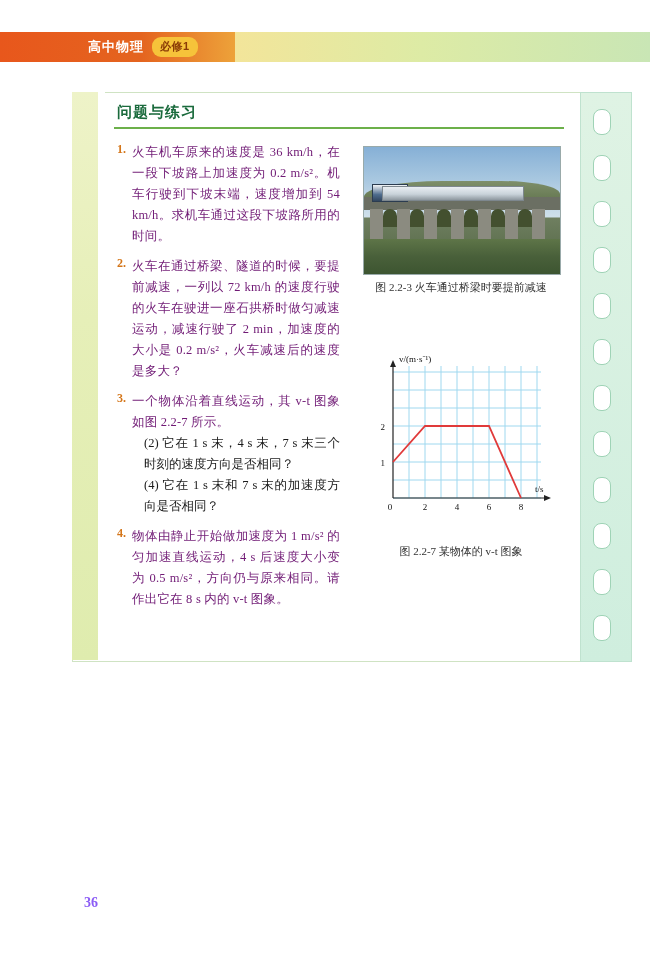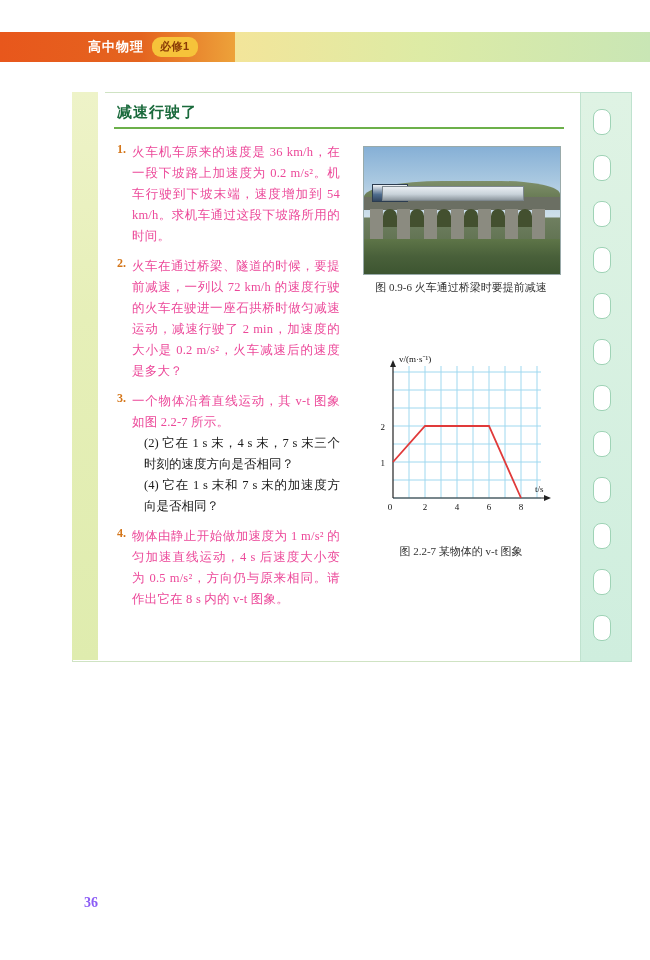--- a/index.html
+++ b/index.html
@@ -128,21 +128,21 @@
     width: 16px;
     text-align: right;
     font-size: 12px;
     color: #d4761a;
     font-weight: bold;
     font-family: "Liberation Serif", serif;
   }
   .ptext {
     font-size: 12.5px;
     line-height: 21px;
-    color: #ec4899;
+    color: #701a75;
     text-align: justify;
     letter-spacing: 0.2px;
   }
   .subitem {
     font-size: 12.5px;
     line-height: 21px;
     color: #1a1a1a;
     padding-left: 12px;
     text-indent: -0px;
     text-align: justify;
@@ -236,21 +236,21 @@
   <div class="band-orange"></div>
   <div class="band-green"></div>
   <div class="band-title">高中物理</div>
   <div class="band-badge">必修1</div>
 </div>
 
 <div class="page-frame"></div>
 <div class="left-strip"></div>
 <div class="left-strip-white"></div>
 
-<div class="section-title">减速行驶了</div>
+<div class="section-title">问题与练习</div>
 <div class="title-rule"></div>
 
 <div class="tab-column">
   <div class="hole" style="top:16px"></div>
   <div class="hole" style="top:62px"></div>
   <div class="hole" style="top:108px"></div>
   <div class="hole" style="top:154px"></div>
   <div class="hole" style="top:200px"></div>
   <div class="hole" style="top:246px"></div>
   <div class="hole" style="top:292px"></div>
@@ -304,21 +304,21 @@
       <div class="pier" style="left:87px"></div>
       <div class="arch" style="left:100px"></div>
       <div class="pier" style="left:114px"></div>
       <div class="arch" style="left:127px"></div>
       <div class="pier" style="left:141px"></div>
       <div class="arch" style="left:154px"></div>
       <div class="pier" style="left:168px"></div>
     </div>
     <div class="water"></div>
   </div>
-  <div class="fig-caption">图 0.9-6 火车通过桥梁时要提前减速</div>
+  <div class="fig-caption">图 2.2-3 火车通过桥梁时要提前减速</div>
 </div>
 
 <div class="figure-chart-wrap">
   <div class="chart-box">
     <svg width="196" height="187" viewBox="0 0 196 187">
 
       <g stroke="#9fd8ef" stroke-width="1">
         <line x1="30" y1="20" x2="178" y2="20"></line>
         <line x1="30" y1="38" x2="178" y2="38"></line>
         <line x1="30" y1="56" x2="178" y2="56"></line>

